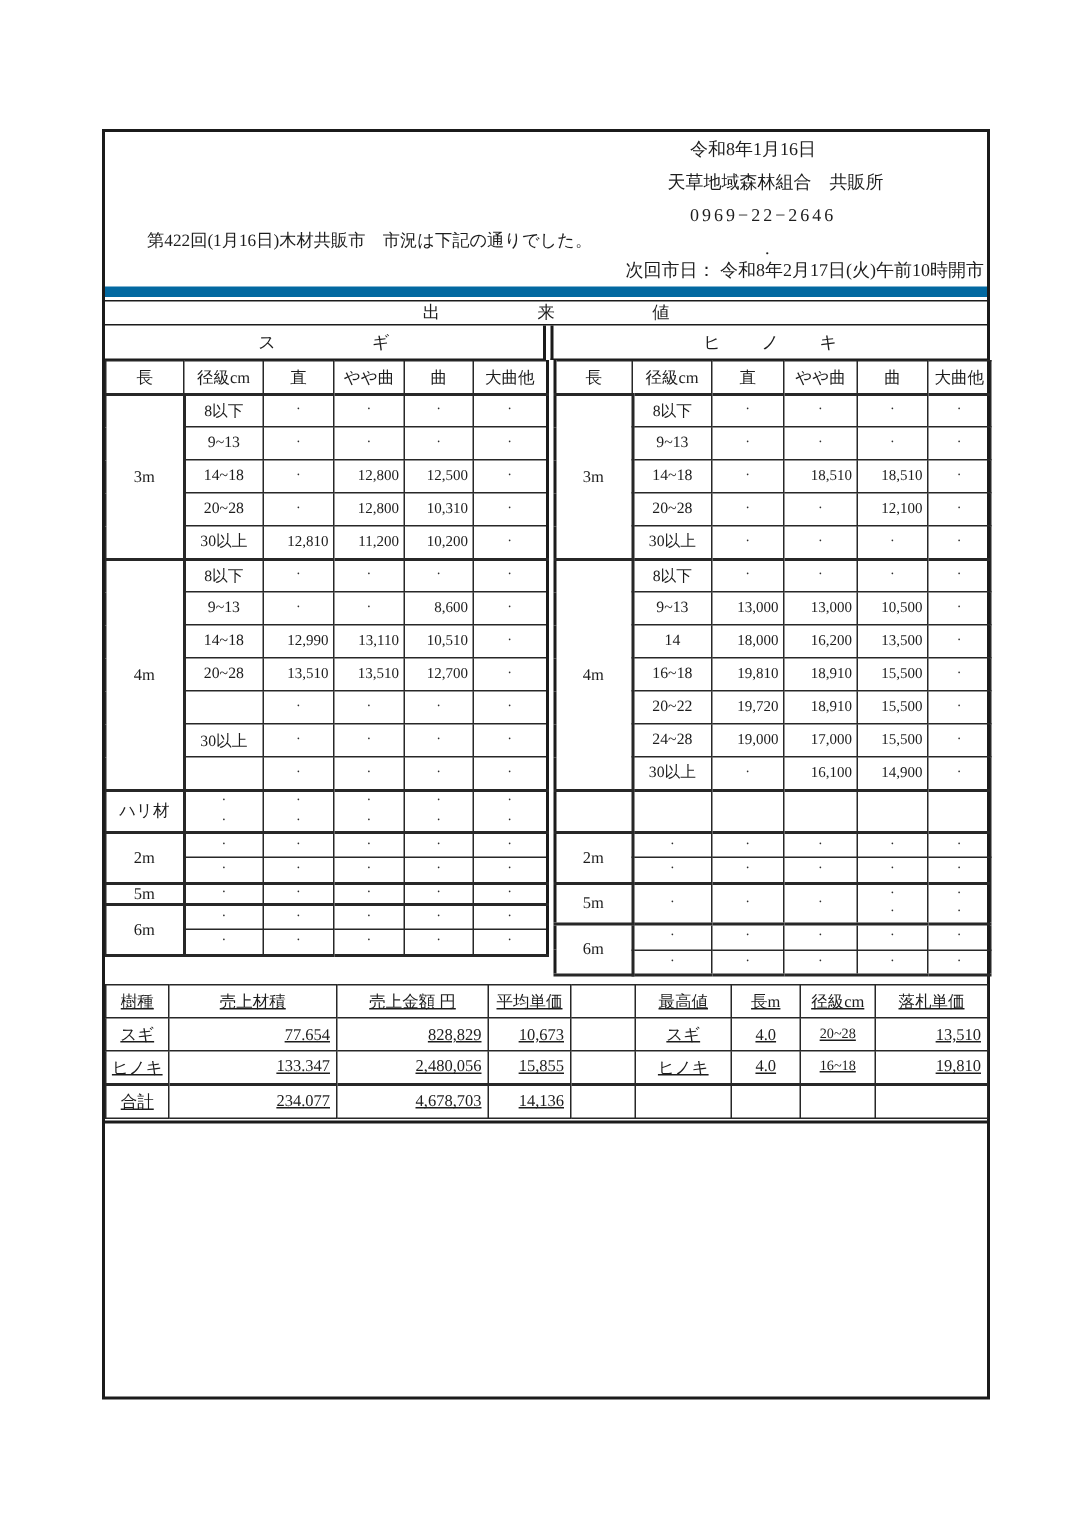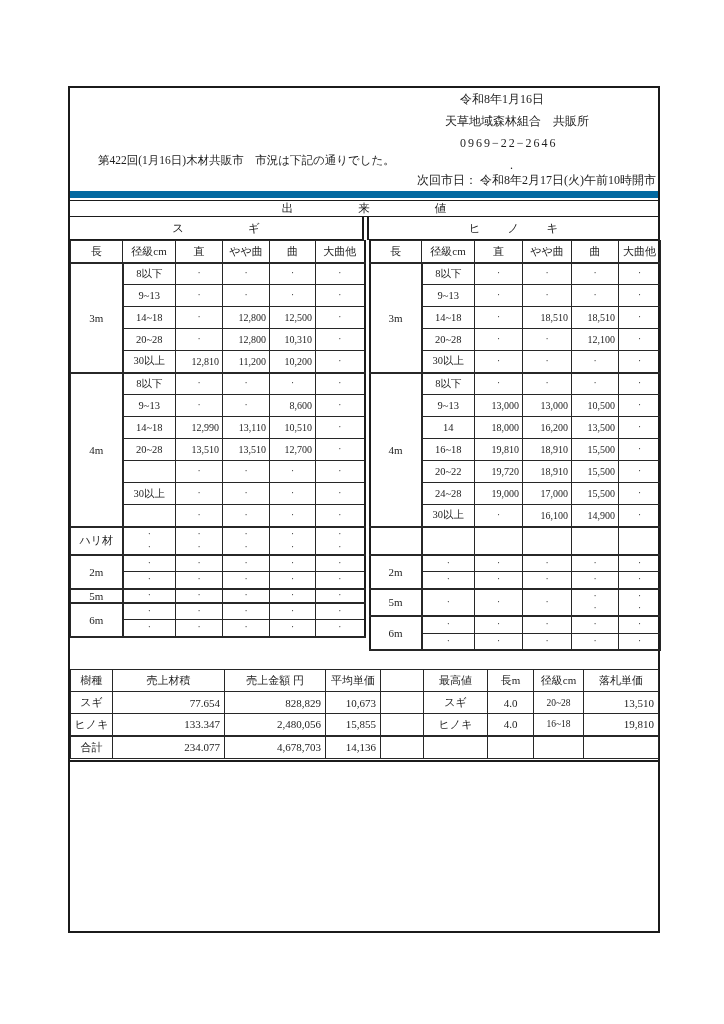--- a/index.html
+++ b/index.html
@@ -36,21 +36,21 @@
   tr.hdr td{text-align:center;border-bottom-width:2px;font-size:11px;}
   td.len{text-align:center;border-right-width:2px;border-bottom-width:2px;font-size:11px;}
   td.lab{text-align:center;font-size:10.5px;}
   td.num{text-align:right;padding-right:3px;font-size:10px;}
   td.dot{text-align:center;font-size:9.5px;color:#2c2c2c;line-height:1;}
   td.stack{white-space:pre-line;line-height:1.35;}
   tr.gend td{border-bottom-width:2px;}
   tr.r22{height:22px;} tr.r17{height:17px;} tr.r28{height:28px;} tr.r26{height:14px;}
   tr.r15{height:15px;} tr.r23{height:23px;}
   
-  table.summary{border-collapse:collapse;table-layout:fixed;width:588px;margin-top:18px;flex:none;}
+  table.summary{border-collapse:collapse;table-layout:fixed;width:588px;margin-top:5px;flex:none;text-decoration:underline;}
   .summary td{border:1px solid #272727;padding:0;font-size:11px;overflow:hidden;vertical-align:middle;}
   .summary td.lab{text-align:center;font-size:11px;}
   .summary td.num{padding-right:4px;}
   .summary td.sm{text-align:center;font-size:9.5px;}
   tr.shdr td{text-align:center;font-size:11px;}
   tr.tsum td{border-top-width:2px;}
   
   .empty{flex:1;border-top:2px solid #1b1b1b;margin-top:1px;}
 </style>
 </head>

